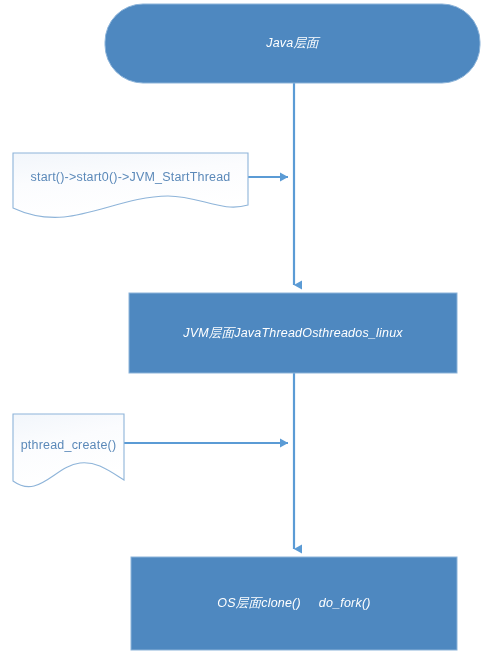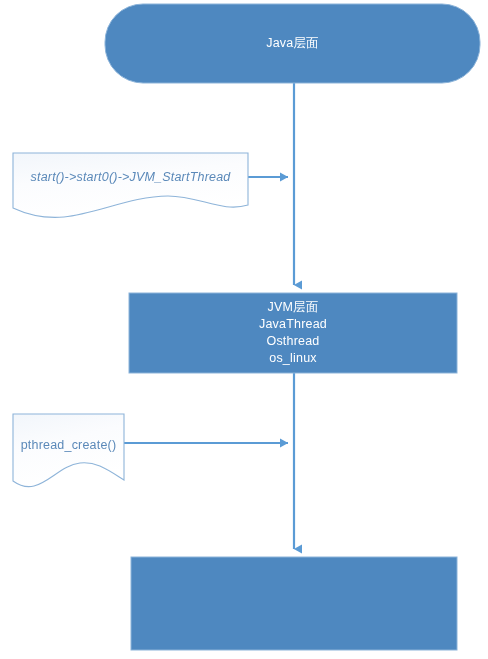--- a/index.html
+++ b/index.html
@@ -22,25 +22,26 @@
   svg.layer {
     position: absolute;
     left: 0;
     top: 0;
     width: 488px;
     height: 659px;
   }
   .node-label {
     position: absolute;
     display: flex;
-    flex-direction: column;
+    flex-direction: row;
     align-items: center;
     justify-content: center;
     pointer-events: none;
     text-align: center;
+    font-style: italic;
   }
   .node-label .line {
     color: #ffffff;
     font-size: 12.5px;
     line-height: 17px;
     white-space: nowrap;
     letter-spacing: 0.2px;
   }
   .callout-label {
     position: absolute;
@@ -107,22 +108,27 @@
     <span class="line">Java层面</span>
   </div>
 
   <div class="node-label" style="left:129px; top:293px; width:328px; height:80px;">
     <span class="line">JVM层面</span>
     <span class="line">JavaThread</span>
     <span class="line">Osthread</span>
     <span class="line">os_linux</span>
   </div>
 
+  <div class="node-label" style="left:131px; top:557px; width:326px; height:93px;">
+    <span class="line">OS层面</span>
+    <span class="line">clone()</span>
+    <span class="line indent-1">do_fork()</span>
+  </div>
 
-  <div class="callout-label" style="left:13px; top:153px; width:235px; height:48px;font-style:italic;">
+  <div class="callout-label" style="left:13px; top:153px; width:235px; height:48px;">
     <span class="line">start()-&gt;start0()-&gt;JVM_StartThread</span>
   </div>
 
   <div class="callout-label" style="left:13px; top:420px; width:111px; height:50px;">
     <span class="line">pthread_create()</span>
   </div>
 
 </div>
 
 </body></html>

